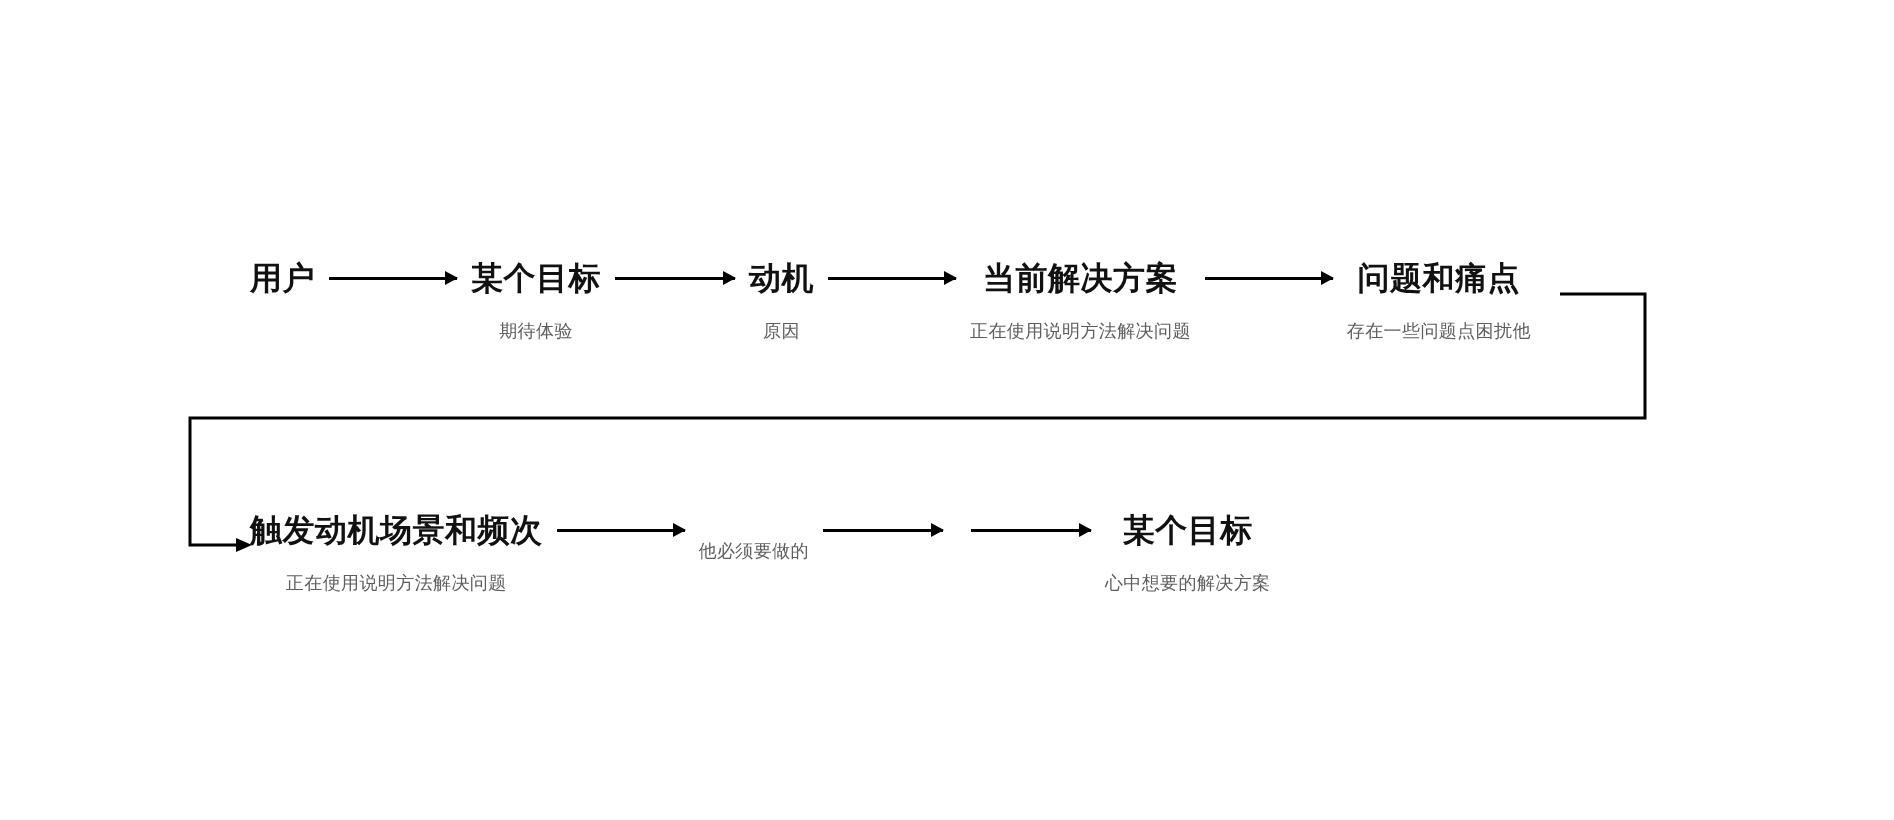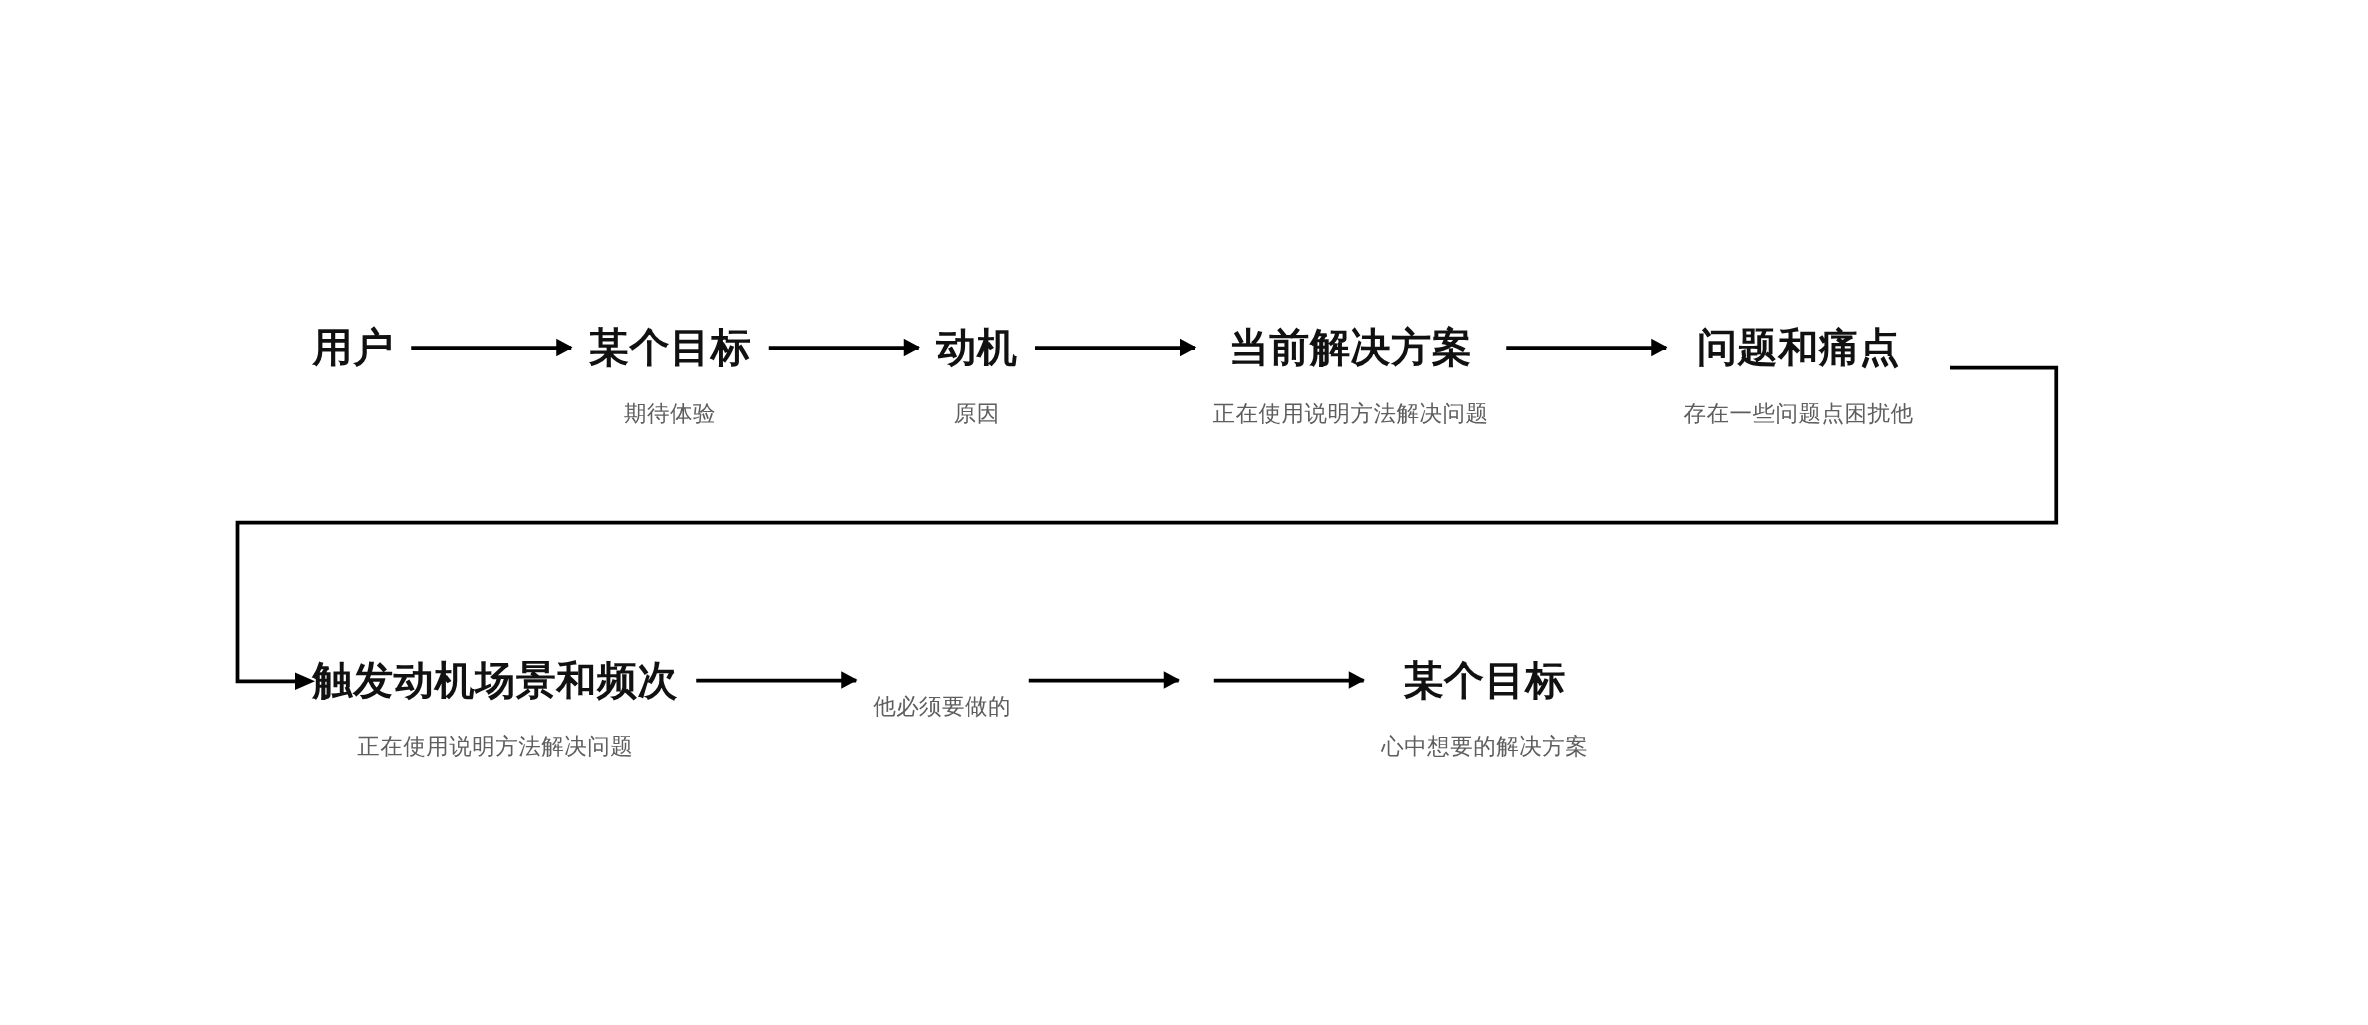--- a/index.html
+++ b/index.html
@@ -34,21 +34,21 @@
     pointer-events: none;
   }
 
   .flow-row {
     position: absolute;
     display: flex;
     align-items: flex-start;
   }
 
   #row-1 { left: 250px; top: 262px; }
-  #row-2 { left: 250px; top: 528px; }
+  #row-2 { left: 250px; top: 514px; }
 
   .node {
     position: relative;
     display: flex;
     flex-direction: column;
     align-items: center;
     flex: 0 0 auto;
   }
 
   .node-title {

